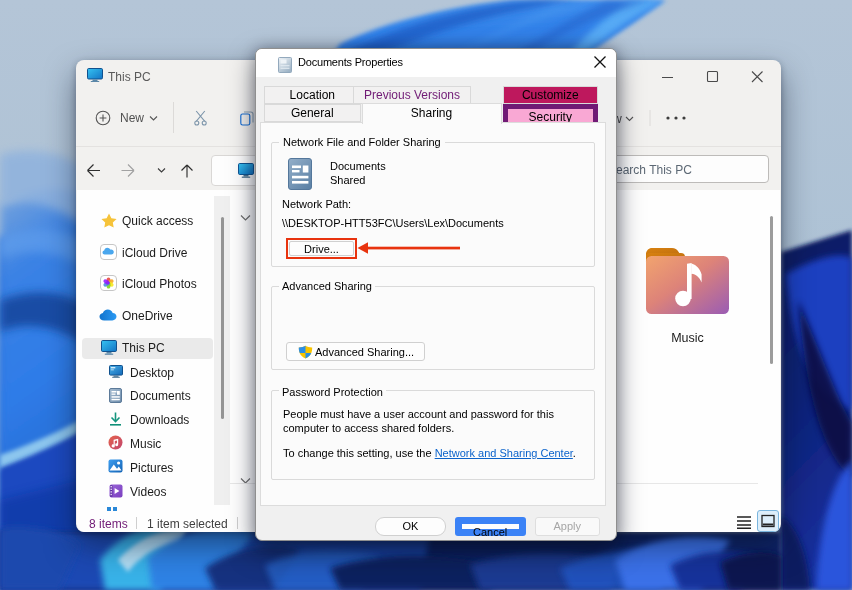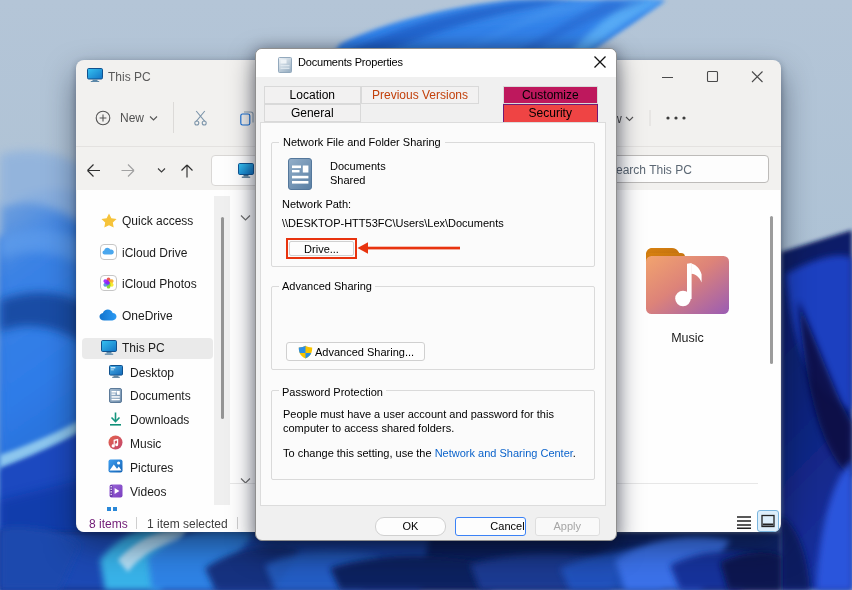--- a/index.html
+++ b/index.html
@@ -348,26 +348,27 @@
         <rect x="2.5" y="2.5" width="6" height="4" fill="#eef3f7"></rect>
         <rect x="2.5" y="8" width="9" height="1.4" fill="#e5ecf2" opacity="0.8"></rect>
         <rect x="2.5" y="10.6" width="9" height="1.4" fill="#e5ecf2" opacity="0.8"></rect>
       </svg>
 <div class="abs" style="left:42px;top:7px;font-size:11px;letter-spacing:-0.2px;color:#000">Documents Properties</div>
 <svg class="abs" style="left:337px;top:6px" width="14" height="14" viewBox="0 0 14 14" stroke="#111" stroke-width="1.3" fill="none">
         <path d="M1.5,1.5 L12.5,12.5 M12.5,1.5 L1.5,12.5"></path>
       </svg>
 
 <div class="abs" style="left:7.8px;top:37px;width:97px;height:18px;background:#f2f1f1;border:1px solid #d9d9d9;text-align:center;font-size:12px;color:#000;line-height:17px">Location</div>
-<div class="abs" style="left:105px;top:37px;width:118px;height:18px;background:#f2f1f1;border:1px solid #d9d9d9;text-align:center;font-size:12px;color:#c2410c;line-height:17px">Previous Versions</div>
+<div class="abs" style="left:97px;top:37px;width:118px;height:18px;background:#f2f1f1;border:1px solid #d9d9d9;text-align:center;font-size:12px;color:#701a75;line-height:17px">Previous Versions</div>
 <div class="abs" style="left:246.8px;top:37px;width:95px;height:18px;background:#be185d;border:1px solid #d9d9d9;text-align:center;font-size:12px;color:#000;line-height:17px">Customize</div>
 <div class="abs" style="left:7.8px;top:55px;width:97px;height:18px;background:#f2f1f1;border:1px solid #d9d9d9;text-align:center;font-size:12px;color:#000;line-height:17px">General</div>
-<div class="abs" style="left:246.8px;top:55px;width:95px;height:34px;background:#ef4444;border:1px solid #701a75;text-align:center;font-size:12px;color:#000;line-height:17px">Security</div>
+<div class="abs" style="left:246.8px;top:55px;width:95px;height:34px;background:#f9a8d4;border:5px solid #701a75;text-align:center;font-size:12px;color:#000;line-height:17px">Security</div>
 
 <div class="abs" style="left:4px;top:73px;width:346px;height:384px;background:#fbfbfb;border:1px solid #dcdcdc"></div>
+<div class="abs" style="left:105.5px;top:53.5px;width:140px;height:21px;background:#fbfbfb;border:1px solid #dcdcdc;border-bottom:none;text-align:center;font-size:12px;color:#000;line-height:19px">Sharing</div>
 
 <div class="abs" style="left:15px;top:93px;width:324px;height:125px;border:1px solid #dadada;border-radius:2px"></div>
 <div class="abs" style="left:23px;top:87px;font-size:11px;color:#000;background:#fbfbfb;padding:0 4px">Network File and Folder Sharing</div>
 <svg class="abs" style="left:32px;top:109px" width="24" height="32" viewBox="0 0 24 32">
         <defs>
           <linearGradient id="bdoc" x1="0" y1="0" x2="0.8" y2="1">
             <stop offset="0" stop-color="#94afc9"></stop>
             <stop offset="1" stop-color="#5e83a7"></stop>
           </linearGradient>
         </defs>
@@ -395,19 +396,19 @@
 <svg class="abs" style="left:42px;top:296px" width="15" height="14" viewBox="0 0 15 14">
         <path d="M7.5,0.8 C5.5,2 3.2,2.6 0.8,2.5 C0.8,6.8 1.8,11 7.5,13.4 C13.2,11 14.2,6.8 14.2,2.5 C11.8,2.6 9.5,2 7.5,0.8 Z" fill="#f8c400"></path>
         <path d="M7.5,0.8 C5.5,2 3.2,2.6 0.8,2.5 C0.8,4.4 1,6.3 1.8,8 L7.5,8 Z" fill="#2b8fe8"></path>
         <path d="M7.5,8 L13.2,8 C12.3,10.3 10.6,12.1 7.5,13.4 Z" fill="#2b8fe8"></path>
       </svg>
 <div class="abs" style="left:59px;top:297px;font-size:11px;color:#000">Advanced Sharing...</div>
 
 <div class="abs" style="left:15px;top:341px;width:324px;height:90px;border:1px solid #dadada;border-radius:2px"></div>
 <div class="abs" style="left:23px;top:337px;font-size:11px;color:#000;background:#fbfbfb;padding:0 3px">Password Protection</div>
 <div class="abs" style="left:27px;top:359px;font-size:11px;color:#000;line-height:13.5px;white-space:nowrap">People must have a user account and password for this<br>computer to access shared folders.</div>
-<div class="abs" style="left:27px;top:398px;font-size:11px;color:#000;white-space:nowrap">To change this setting, use the <span style="color:#0b63cb;">Network and Sharing Center</span>.</div>
+<div class="abs" style="left:27px;top:398px;font-size:11px;color:#000;white-space:nowrap">To change this setting, use the <span style="color:#0b63cb;text-decoration:underline">Network and Sharing Center</span>.</div>
 
 <div class="abs" style="left:119px;top:468px;width:71px;height:18.5px;background:#fdfdfd;border:1px solid #d0d0d0;border-radius:9px;text-align:center;font-size:11px;color:#000;line-height:17px">OK</div>
-<div class="abs" style="left:198.6px;top:468px;width:71px;height:18.5px;background:#fdfdfd;border:1px solid #3b82f6;border-radius:3px;text-align:right;font-size:11px;color:#000;line-height:17px">Cancel</div>
+<div class="abs" style="left:198.6px;top:468px;width:71px;height:18.5px;background:#fdfdfd;border:7px solid #3b82f6;border-radius:3px;text-align:center;font-size:11px;color:#000;line-height:17px">Cancel</div>
 <div class="abs" style="left:278.8px;top:468px;width:65px;height:18.5px;background:#f9f9f9;border:1px solid #dedede;border-radius:3px;text-align:center;font-size:11px;color:#a6a6a6;line-height:17px">Apply</div>
 </div>
 </div>
 
 </body></html>

